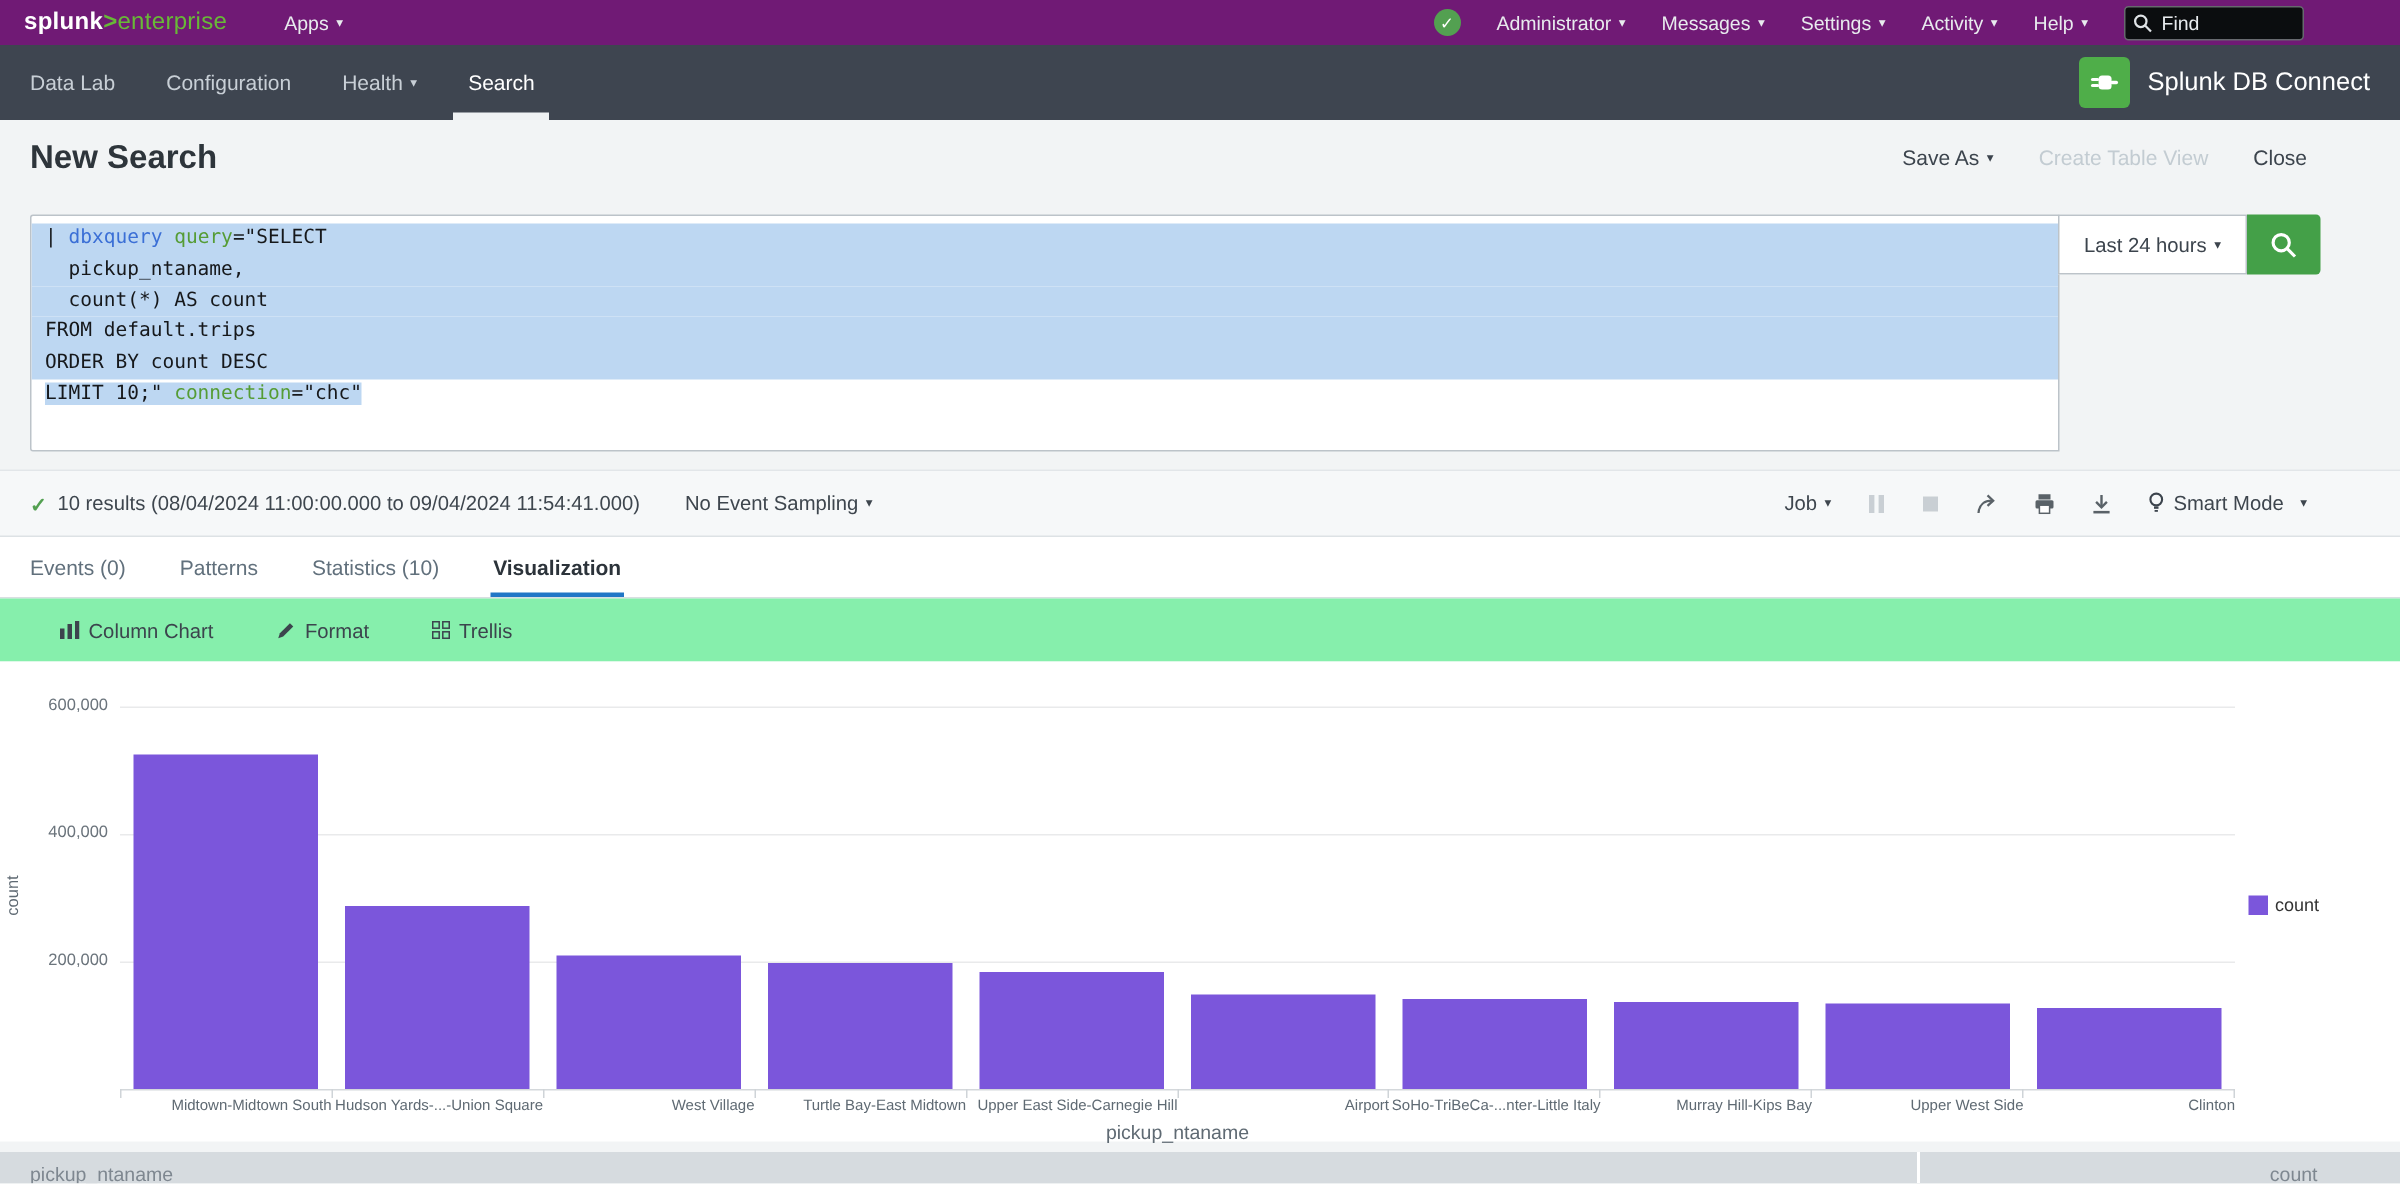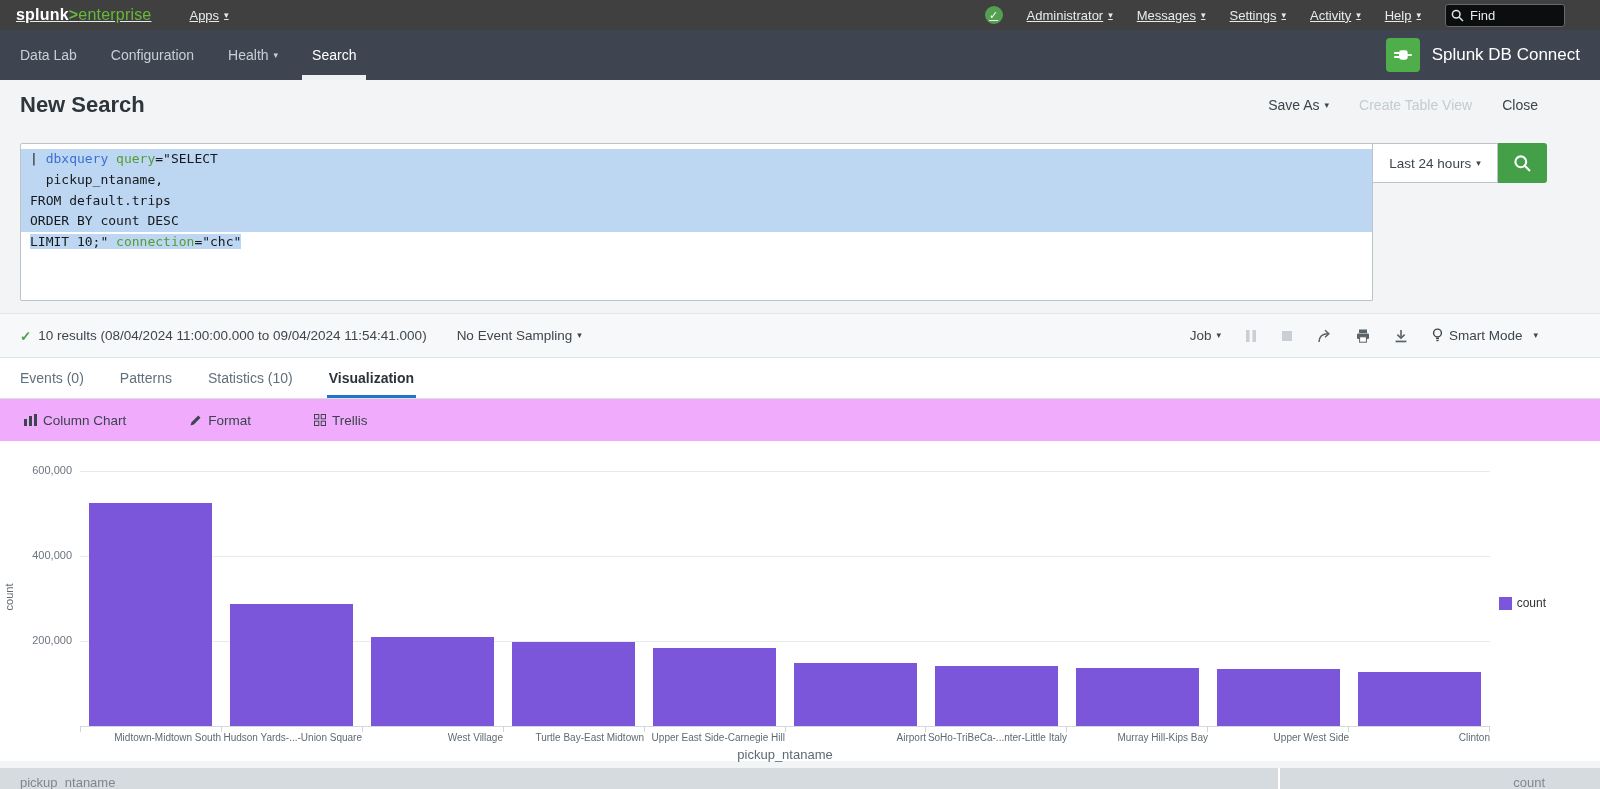--- a/index.html
+++ b/index.html
@@ -1,21 +1,21 @@
 <!DOCTYPE html>
 <html><head>
 <meta charset="utf-8">
 <style>
   * { box-sizing: border-box; margin: 0; padding: 0; }
   html,body { width:1600px; height:789px; }
   body { font-family:"Liberation Sans", sans-serif; background:#f2f4f5; }
   #app { position:relative; width:1600px; height:789px; overflow:hidden; background:#f2f4f5; }
 
   
-  .topbar { height:30px; background:#404040; display:flex; align-items:center; padding:0 35px 0 16px; color:#e8ebee; font-size:13px;text-decoration:underline; }
+  .topbar { height:30px; background:#701a75; display:flex; align-items:center; padding:0 64px 0 16px; color:#e8ebee; font-size:13px; }
   .logo { font-size:16px; font-weight:bold; color:#fff; letter-spacing:.2px; }
   .logo .gt, .logo .ent { color:#68b937; }
   .logo .ent { font-weight:normal; }
   .topbar-item { margin-left:38px; display:flex; align-items:center; cursor:pointer; white-space:nowrap; }
   .topbar-right { margin-left:auto; display:flex; align-items:center; gap:24px; }
   .topbar-right .topbar-item { margin-left:0; }
   .check-badge { width:18px; height:18px; border-radius:50%; background:#53a051; color:#fff; font-size:11px; display:flex; align-items:center; justify-content:center; }
   .caret { font-size:9px; margin-left:5px; line-height:1; }
   .findbox { position:relative; }
   .findbox input { width:120px; height:23px; background:#0b0d0f; border:1px solid #66696e; border-radius:3px; color:#fff; padding:0 4px 0 24px; font-size:13px; font-family:"Liberation Sans",sans-serif; }
@@ -59,21 +59,21 @@
   .tool.disabled { cursor:default; }
   .smart-mode { display:flex; align-items:center; gap:6px; cursor:pointer; }
 
   
   .tabs-row { height:41px; background:#fff; border-bottom:1px solid #d9dee2; display:flex; align-items:center; padding:0 20px; gap:36px; }
   .tab { font-size:14px; color:#61707c; cursor:pointer; position:relative; height:100%; display:flex; align-items:center; white-space:nowrap; }
   .tab.active { color:#2c333a; font-weight:bold; }
   .tab.active::after { content:""; position:absolute; left:-2px; right:-2px; bottom:0; height:3px; background:#2176c6; }
 
   
-  .viz-controls { height:42px; background:#f0abfc; display:flex; align-items:center; padding:0 24px; gap:63px; }
+  .viz-controls { height:42px; background:#86efac; display:flex; align-items:center; padding:0 40px; gap:42px; }
   .viz-control { display:flex; align-items:center; gap:6px; font-size:13.5px; color:#3c444d; cursor:pointer; white-space:nowrap; }
 
   
   .chart { position:relative; height:320px; background:#fff; }
   .ylabel { position:absolute; left:-46px; top:150px; width:110px; text-align:center; transform:rotate(-90deg); font-size:11px; color:#5f6a73; }
   .yaxis { position:absolute; left:0; top:0; width:72px; height:285px; }
   .ytick { position:absolute; right:0; font-size:11px; color:#6b747c; white-space:nowrap; }
   .plot { position:absolute; left:80px; right:110px; top:0; height:285px; }
   .gridline { position:absolute; left:0; right:0; height:1px; background:#e9eaeb; }
   .bars { position:absolute; left:0; right:0; top:0; bottom:0; display:flex; align-items:flex-end; }
@@ -182,20 +182,21 @@
       <div class="header-link">
           <span>Close</span>
         </div>
     </div>
   </div>
 
   <div class="search-row">
     <div class="query-box">
         <div class="qline sel-full"><span class="tok-plain">| </span><span class="tok-cmd">dbxquery</span><span class="tok-plain"> </span><span class="tok-arg">query</span><span class="tok-plain">="SELECT</span></div>
         <div class="qline sel-full"><span class="tok-plain">  pickup_ntaname,</span></div>
+        <div class="qline sel-full"><span class="tok-plain">  count(*) AS count</span></div>
         <div class="qline sel-full"><span class="tok-plain">FROM default.trips</span></div>
         <div class="qline sel-full"><span class="tok-plain">ORDER BY count DESC</span></div>
         <div class="qline"><span class="hl"><span class="tok-plain">LIMIT 10;" </span><span class="tok-arg">connection</span><span class="tok-plain">="chc"</span></span></div>
       </div>
     <div class="time-picker">
         <span>Last 24 hours</span>
         <span class="caret">▾</span>
       </div>
     <button class="search-btn">
       <svg width="19" height="19" viewBox="0 0 19 19">

